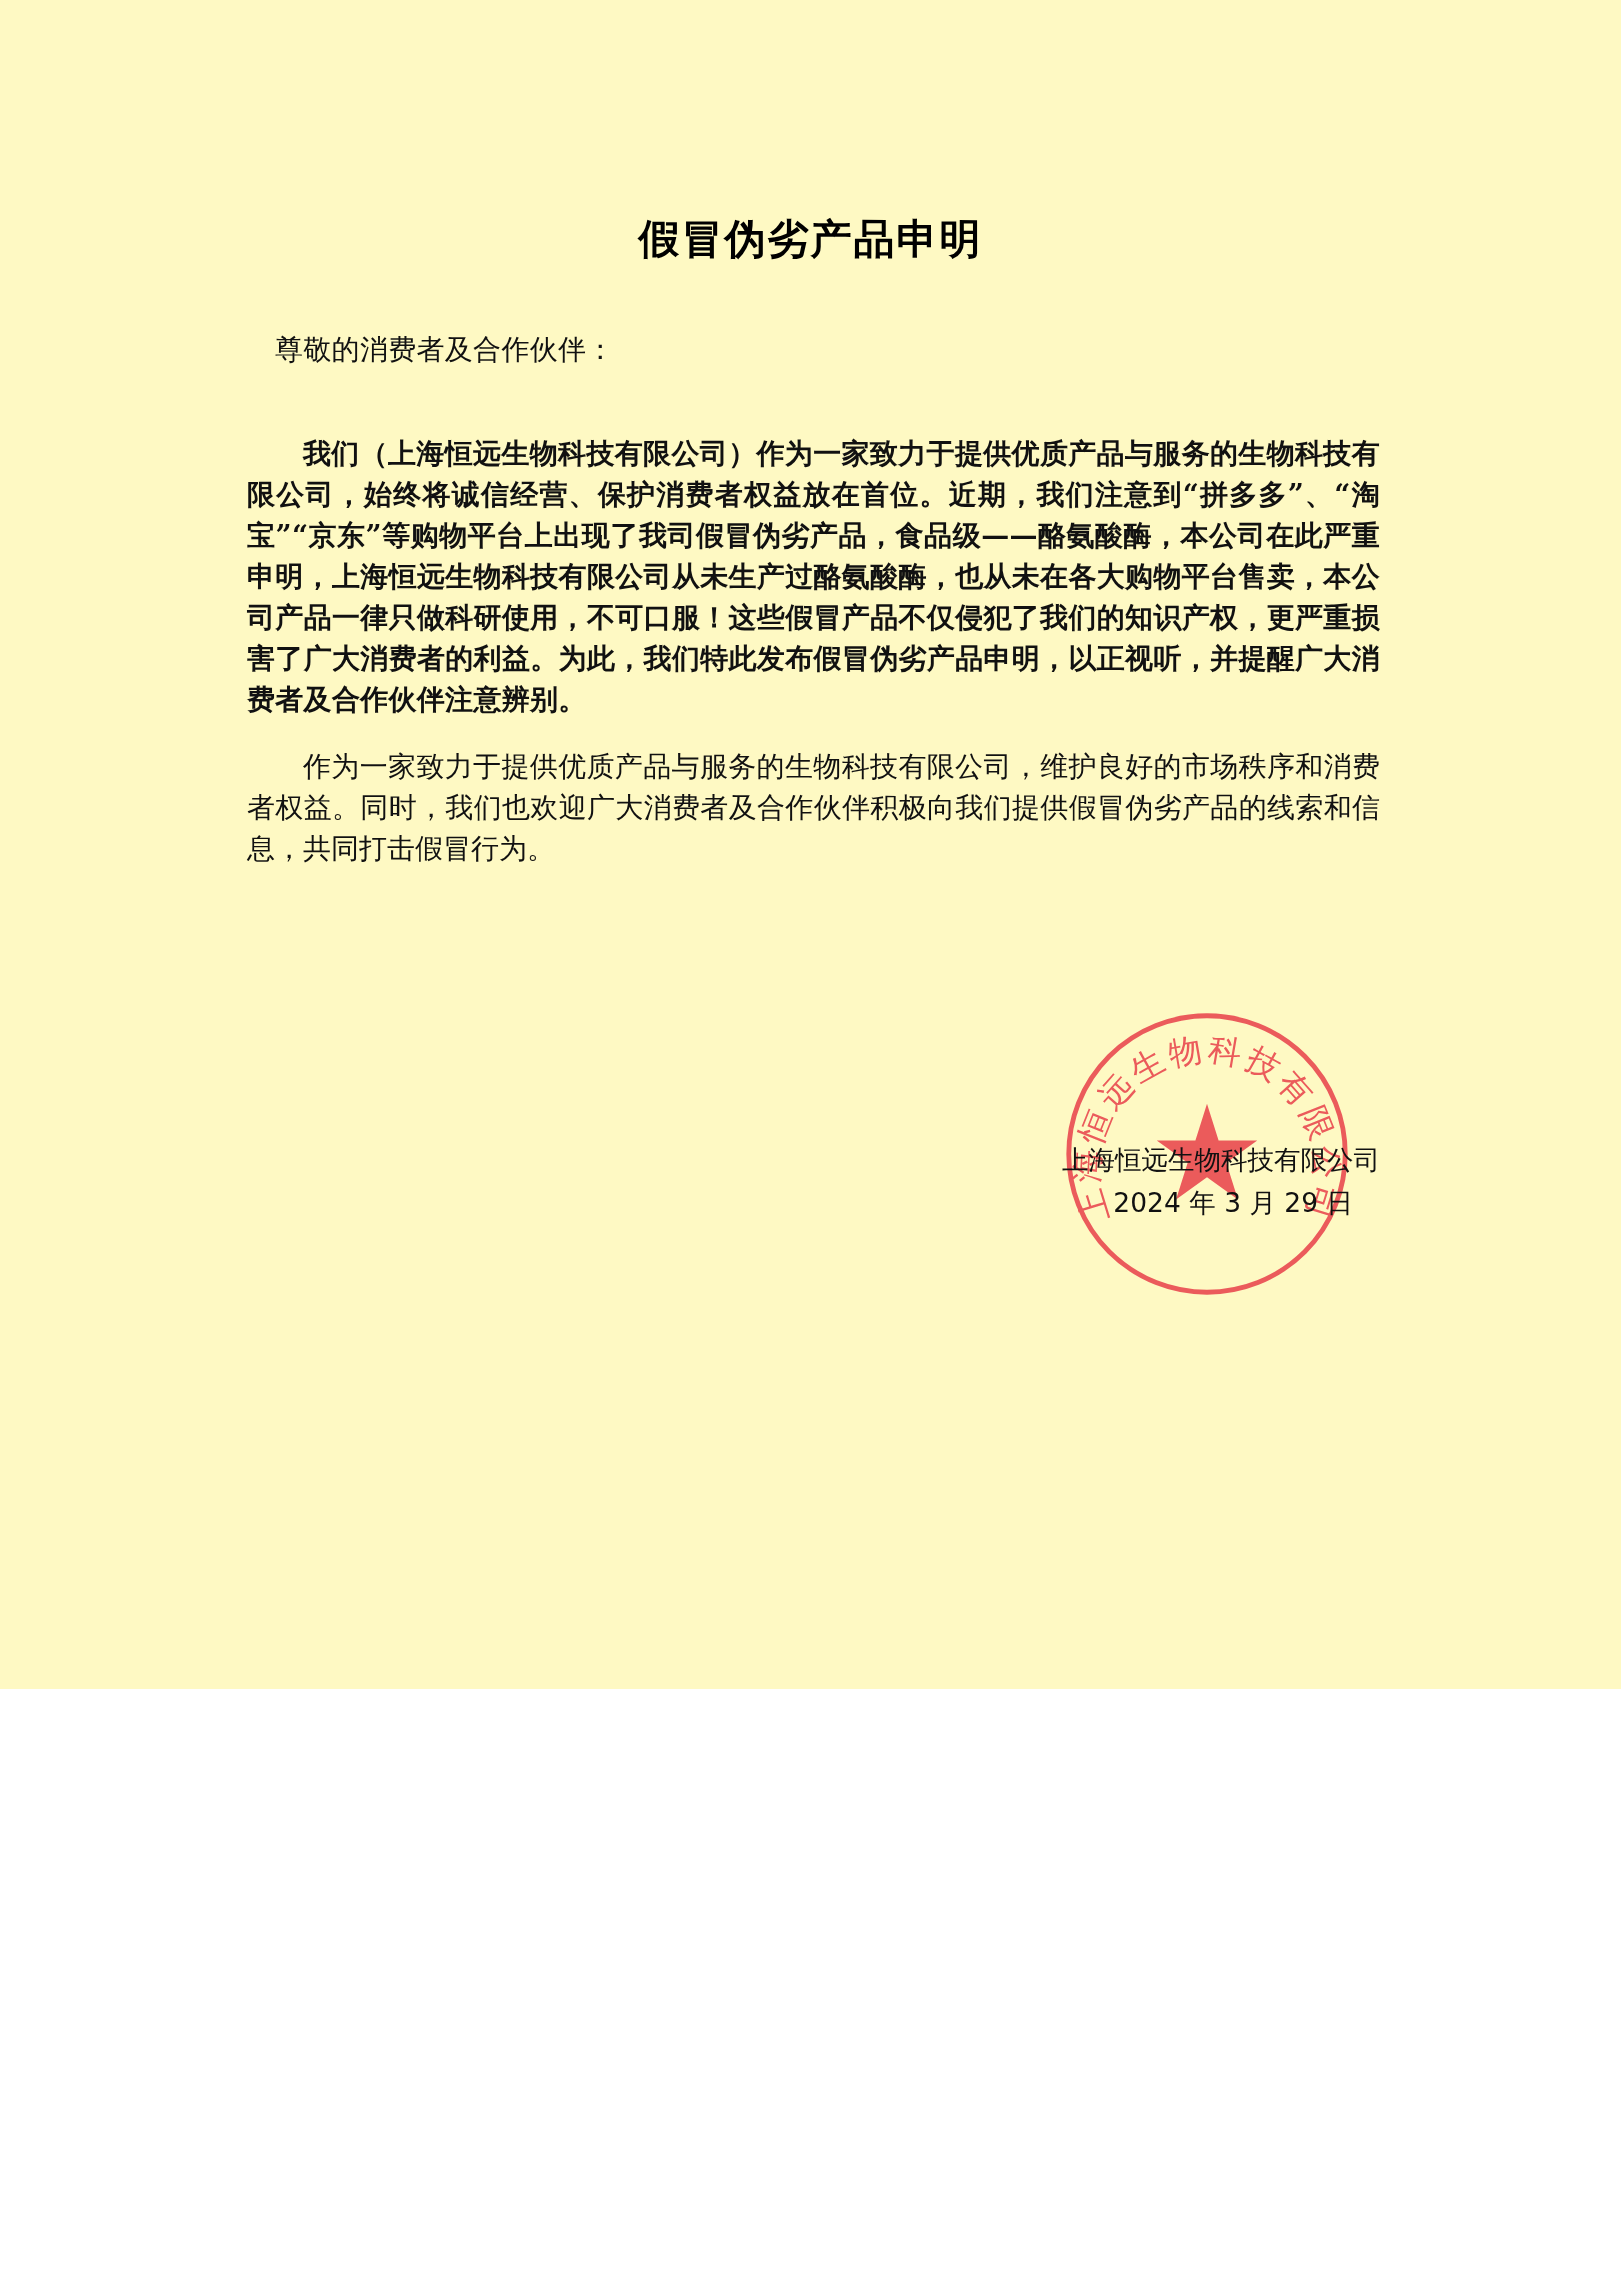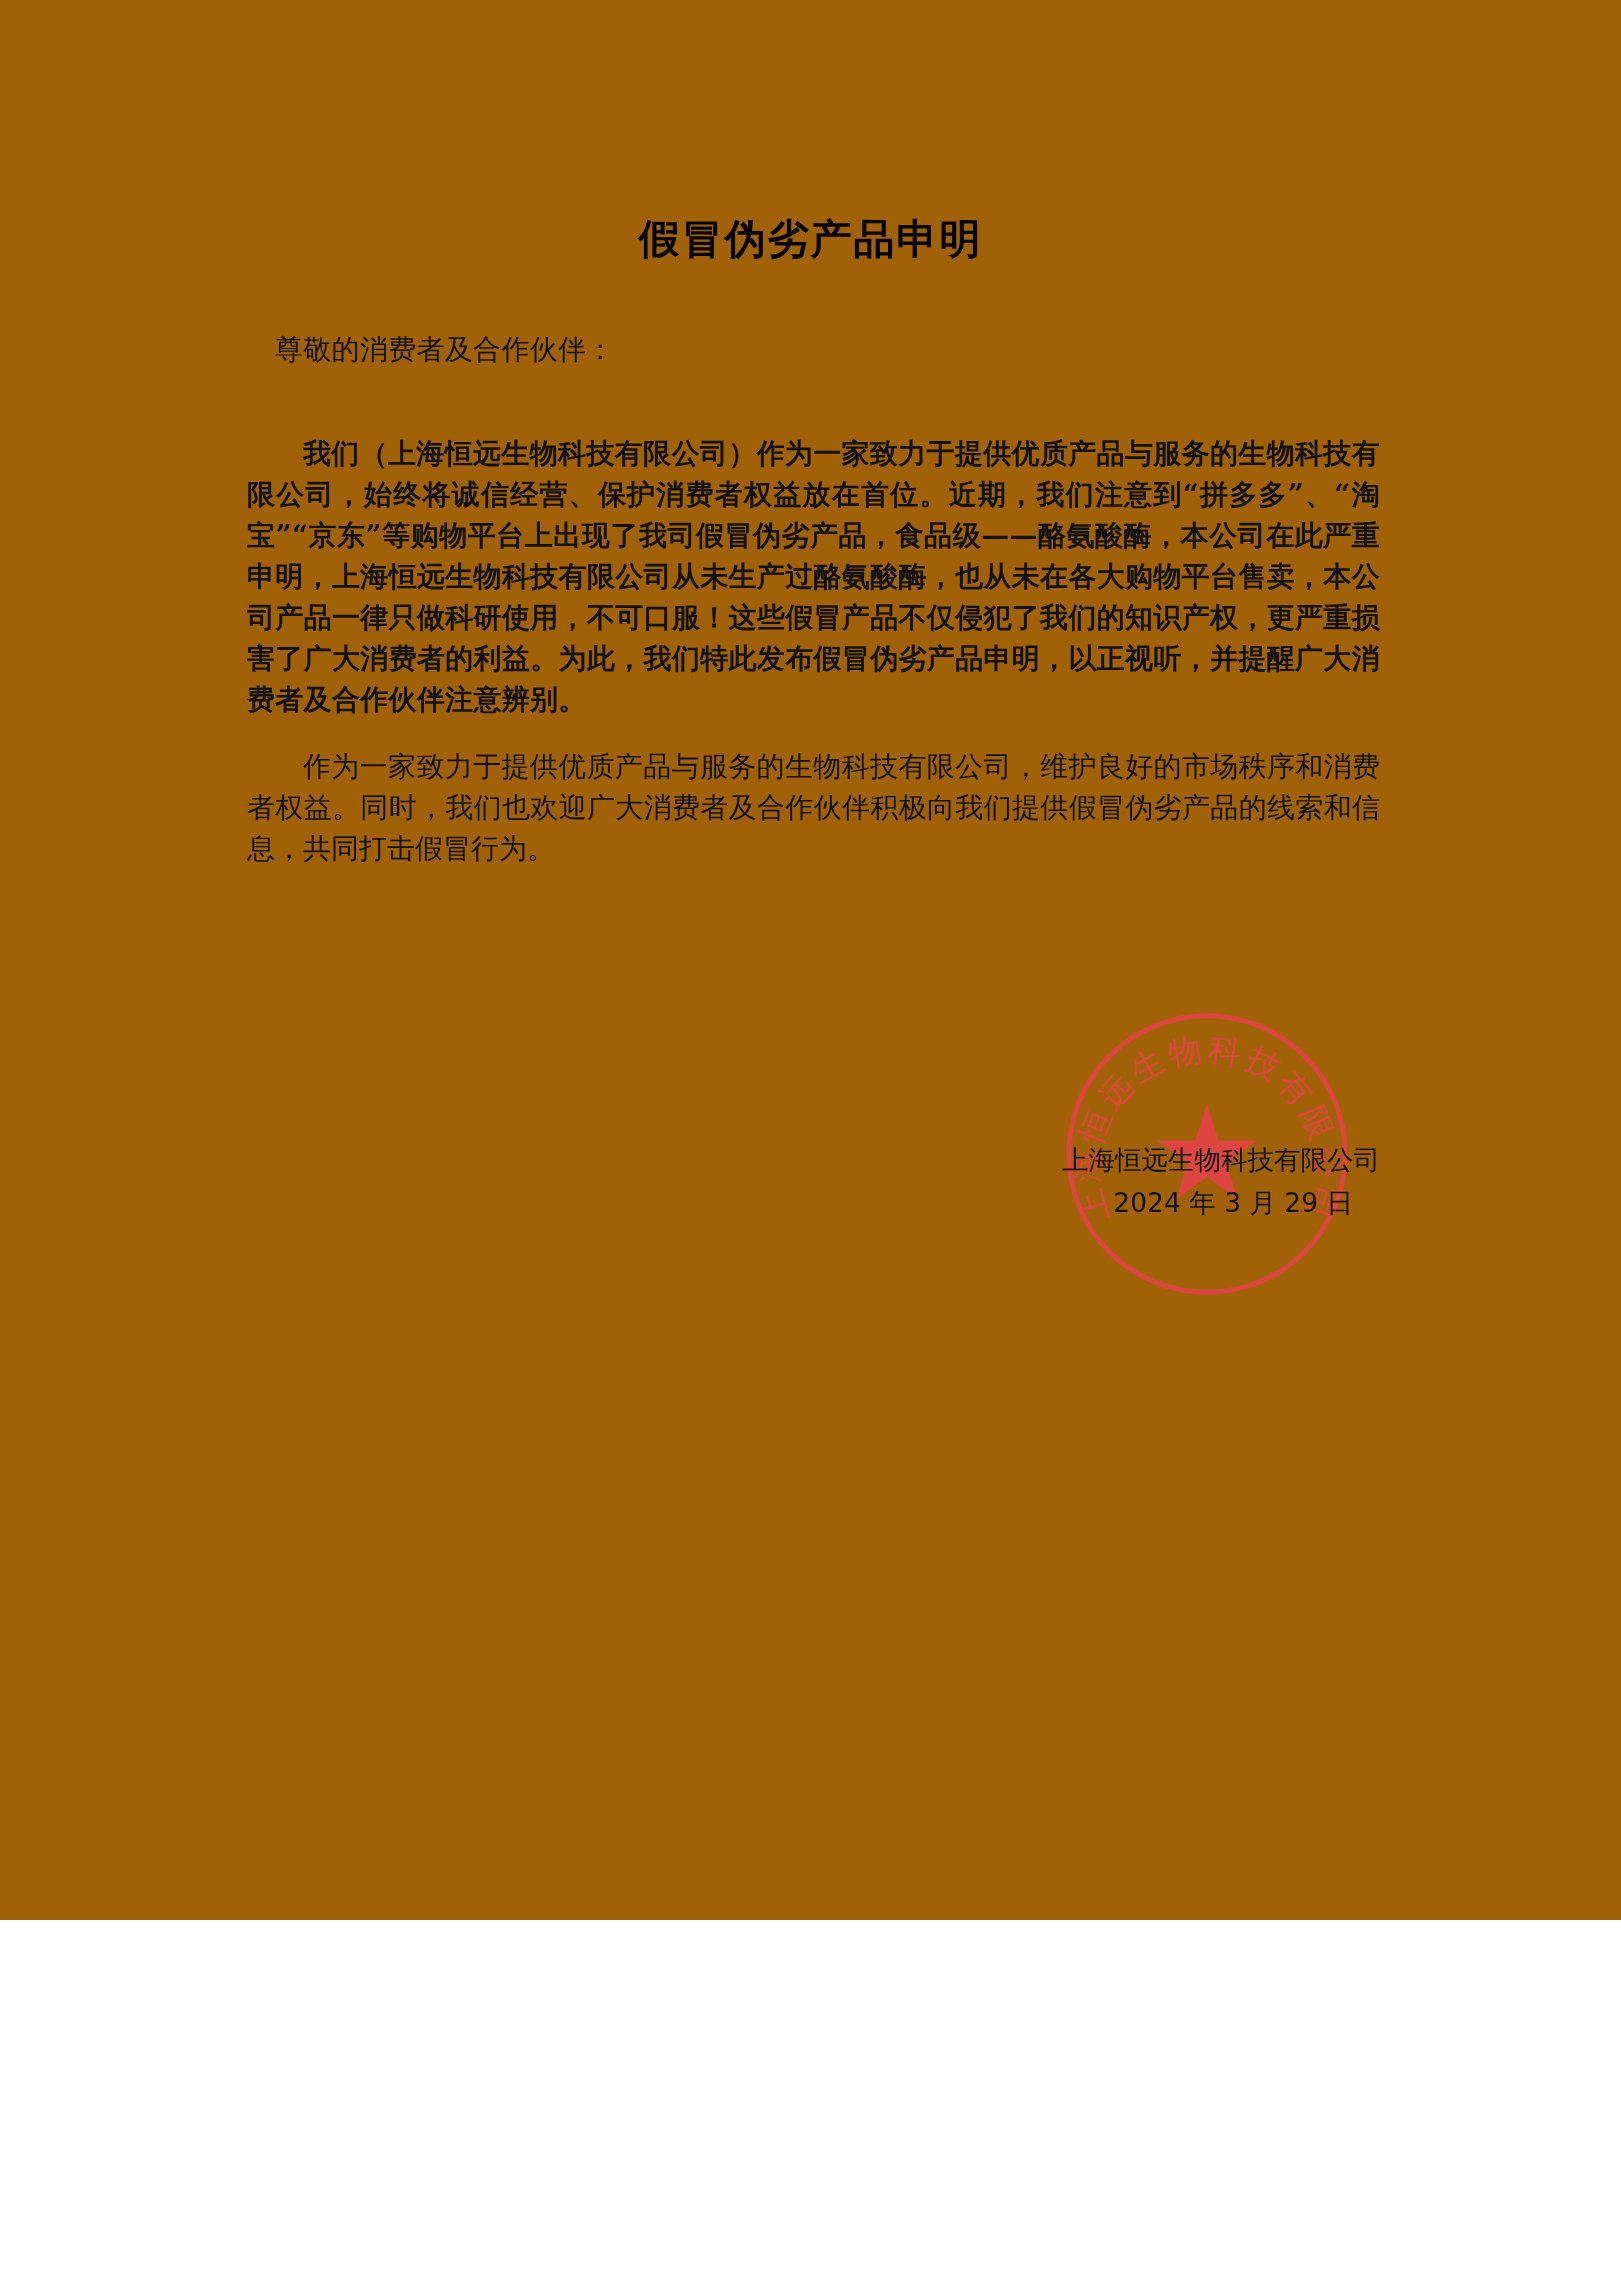--- a/index.html
+++ b/index.html
@@ -12,22 +12,22 @@
       height: 2293px;
       position: relative;
       overflow: hidden;
       font-family: "DejaVu Serif", "Liberation Serif", serif;
       color: #111111;
     }
     .page {
       position: absolute;
       left: 0; top: 0;
       width: 1621px;
-      height: 1920px;
-      background: #a16207;
+      height: 1689px;
+      background: #fef9c3;
     }
     .title {
       position: absolute;
       left: 0;
       width: 1621px;
       top: 212px;
       text-align: center;
       font-family: "DejaVu Sans", "Liberation Sans", sans-serif;
       font-weight: bold;
       font-size: 41px;

